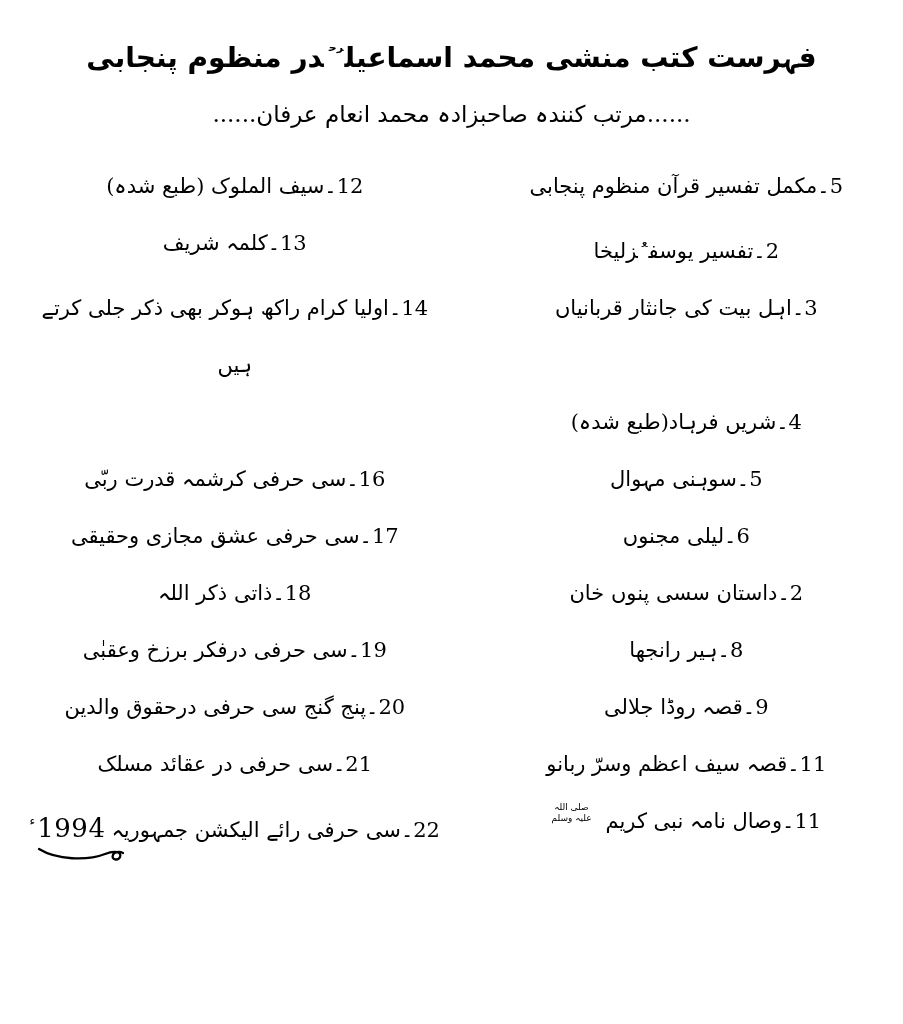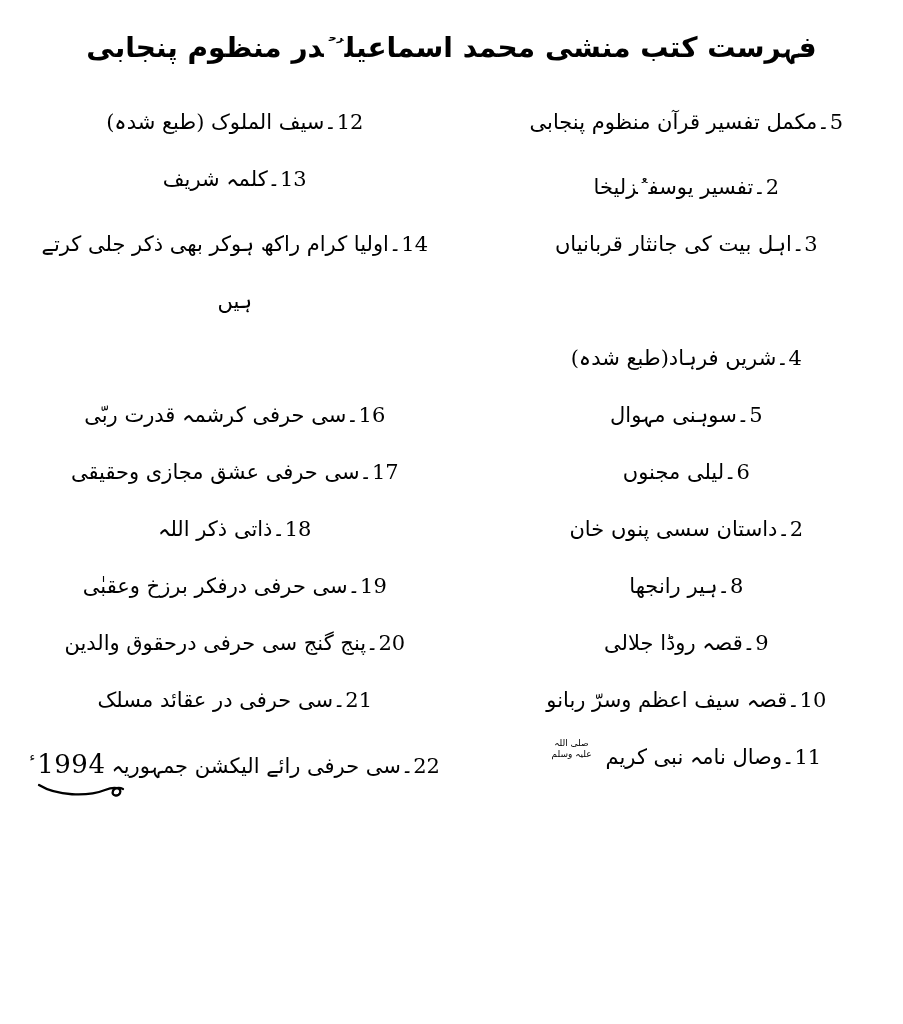--- a/index.html
+++ b/index.html
@@ -11,21 +11,21 @@
     height: 1024px;
     background: #ffffff;
     color: #000000;
     font-family: "DejaVu Serif", "DejaVu Sans", sans-serif;
     overflow: hidden;
     position: relative;
   }
   .page {
     width: 903px;
     height: 812px;
-    padding-top: 14px;
+    padding-top: 24px;
     box-sizing: border-box;
   }
   .doc-title {
     direction: rtl;
     text-align: center;
     font-size: 28px;
     line-height: 48px;
     font-weight: bold;
   }
   .compiler-line {
@@ -98,20 +98,21 @@
 </style>
 </head>
 <body>
 
 <div class="page">
 
   <div class="doc-title">
     <span>فہرست کتب منشی محمد اسماعیل</span><span class="title-honorific">رح</span><span>در منظوم پنجابی</span>
   </div>
 
+  <div class="compiler-line">......مرتب کنندہ صاحبزادہ محمد انعام عرفان......</div>
 
   <div class="booklist">
 
     <div class="book-row">
       <div class="cell">5۔مکمل تفسیر قرآن منظوم پنجابی</div>
       <div class="cell">12۔سیف الملوک (طبع شدہ)</div>
     </div>
 
     <div class="book-row">
       <div class="cell"><span>2۔تفسیر یوسف</span><span class="sup-honorific">ع</span><span>زلیخا</span></div>
@@ -147,21 +148,21 @@
       <div class="cell">8۔ہیر رانجھا</div>
       <div class="cell">19۔سی حرفی درفکر برزخ وعقبٰی</div>
     </div>
 
     <div class="book-row">
       <div class="cell">9۔قصہ روڈا جلالی</div>
       <div class="cell">20۔پنج گنج سی حرفی درحقوق والدین</div>
     </div>
 
     <div class="book-row">
-      <div class="cell">10۔قصہ سیف اعظم وسرّ ربانو</div>
+      <div class="cell">11۔قصہ سیف اعظم وسرّ ربانو</div>
       <div class="cell">21۔سی حرفی در عقائد مسلک</div>
     </div>
 
     <div class="book-row">
       <div class="cell"><span>11۔وصال نامہ نبی کریم</span><span class="saw-honorific"><span>صلی اللہ</span><span>علیہ وسلم</span></span></div>
       <div class="cell"><span>22۔سی حرفی رائے الیکشن جمہوریہ</span><span class="year-wrap"><span class="year-text">1994</span><svg class="year-swash" width="92" height="20" viewBox="0 0 92 20">
               <path d="M4 5 C 22 16, 52 17, 70 10 C 80 6, 87 8, 85 13 C 83 17, 76 16, 78 11 C 79 8, 84 7, 88 9" fill="none" stroke="#000000" stroke-width="2.3" stroke-linecap="round"></path>
             </svg></span><span class="year-marker">ء</span></div>
     </div>
 

